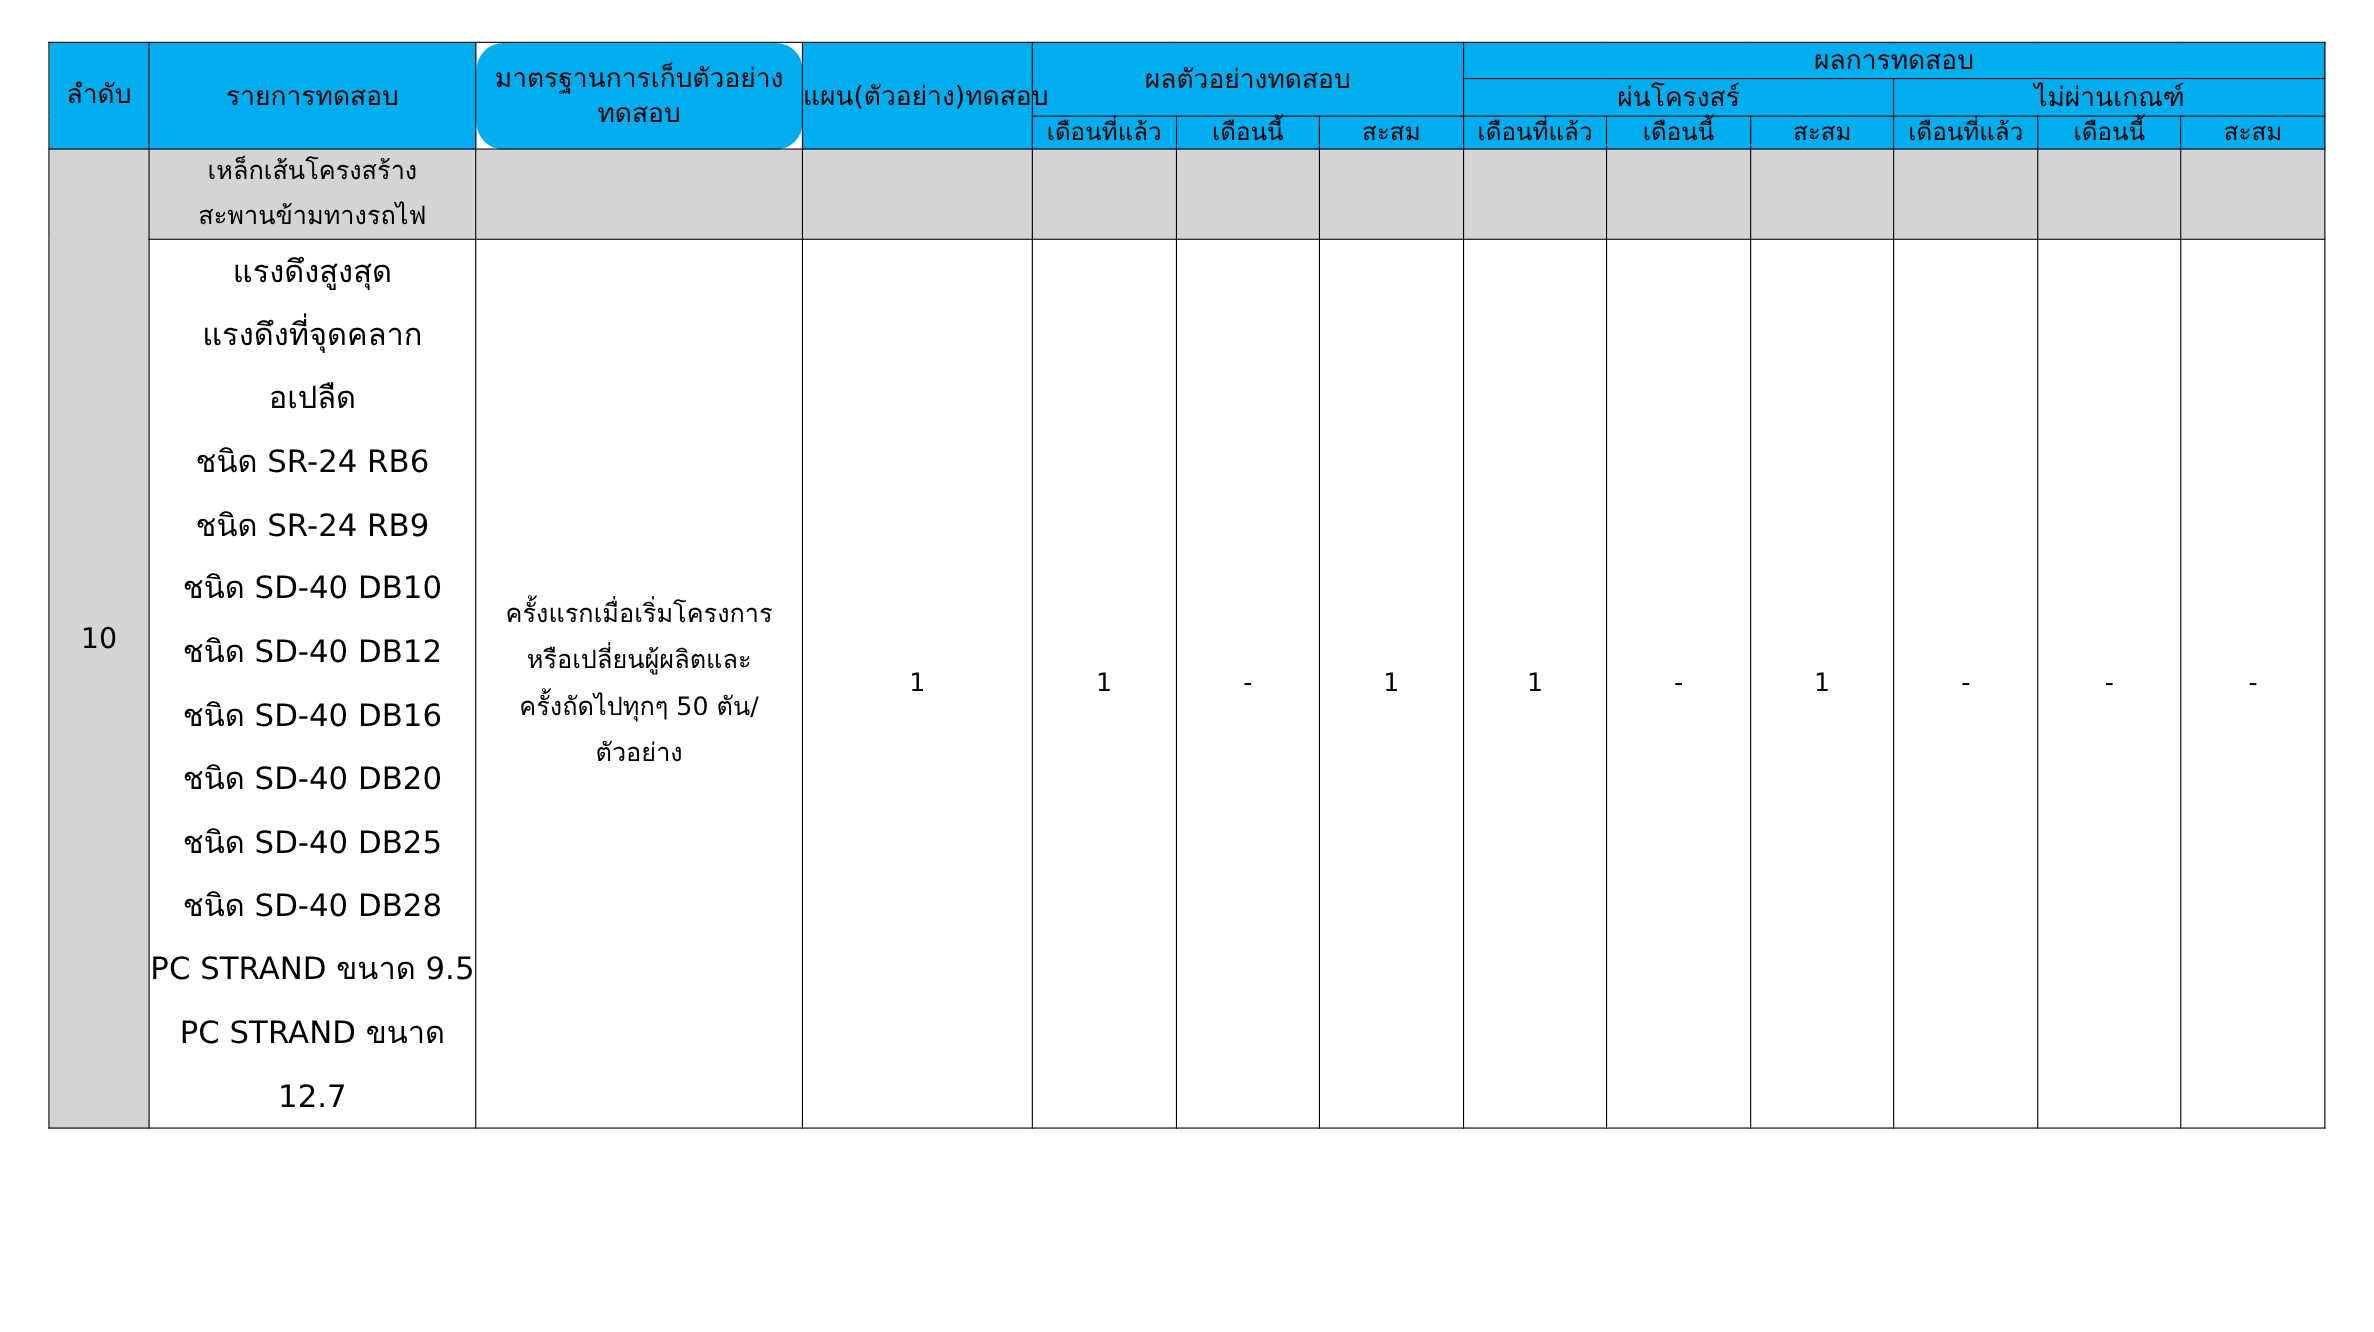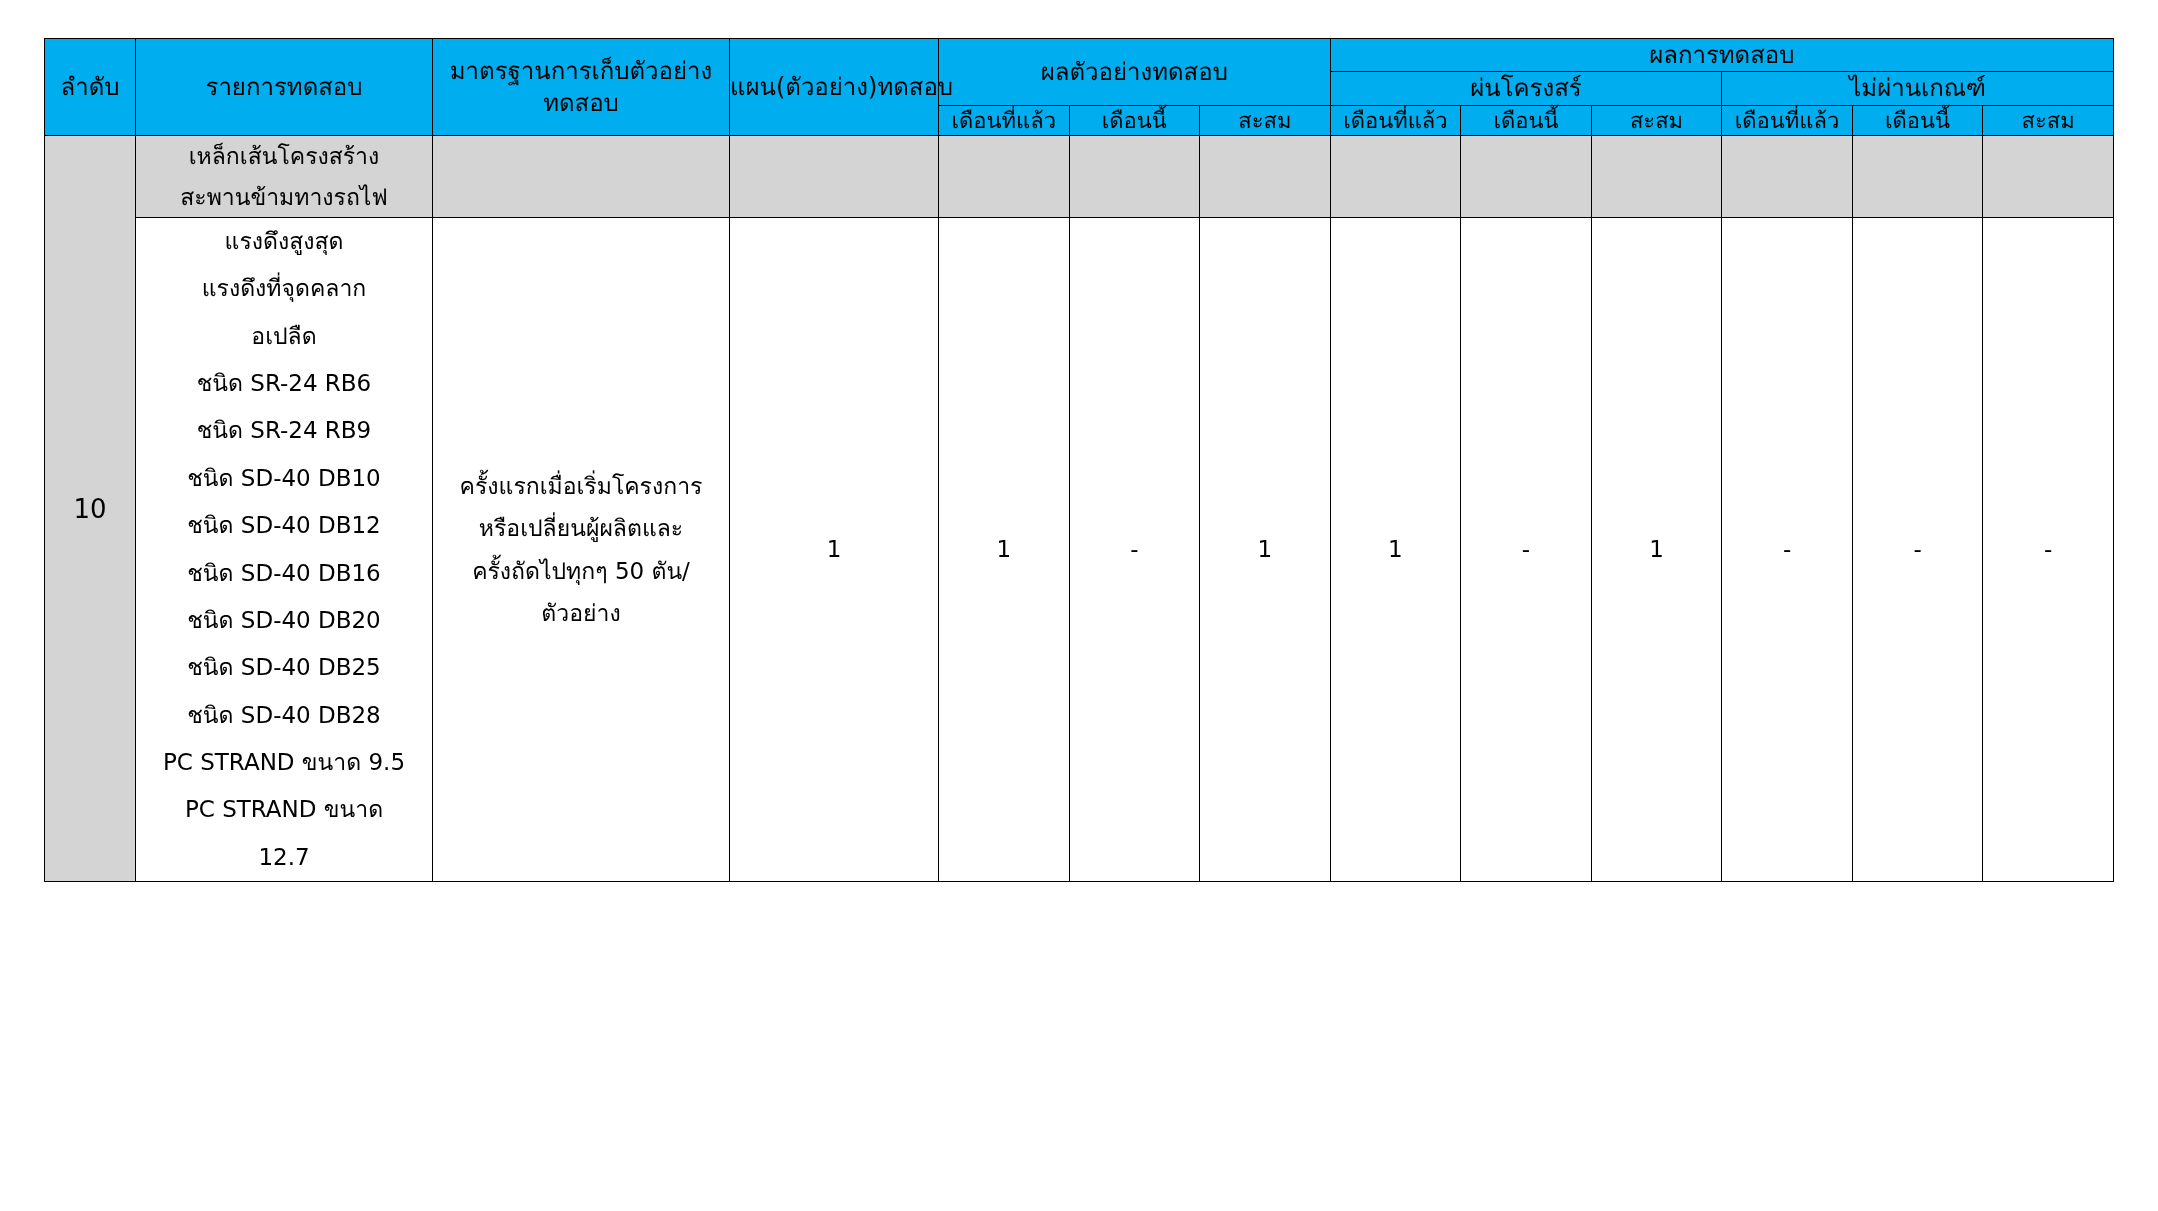--- a/index.html
+++ b/index.html
@@ -35,21 +35,21 @@
   }
   thead th {
     background: #00AEEF;
     font-size: 24px;
     line-height: 1.35;
     font-weight: bold;
     padding: 6px 4px;
   }
   th.h-seq { width: 90px; font-family: Liberation Serif, serif; }
   th.h-item { width: 296px; }
-  th.h-std  { width: 296px; }
+  th.h-std  { width: 296px; border-radius: 25px; }
   th.h-plan { width: 208px; }
   th.h-sub  { width: 148px; margin-top: 24px; }
   th.h-sub-wide { width: 162px; }
 
   .sub-row th {
     font-size: 22px;
     padding: 8px 2px;
   }
 
   tbody td {
@@ -62,21 +62,21 @@
   td.grey-title {
     background: #d4d4d4;
     text-align: center;
     padding: 14px 10px;
     font-size: 23px;
     line-height: 1.75;
   }
   td.item-list {
     text-align: left;
     padding: 10px 0 10px 16px;
-    font-size: 23px;
+    font-size: 28px;
     line-height: 2.06;
   }
   td.std-cell {
     text-align: center;
     padding: 10px 18px;
     font-size: 23px;
     line-height: 1.85;
     border-radius: 30px;
   }
   td.num {

